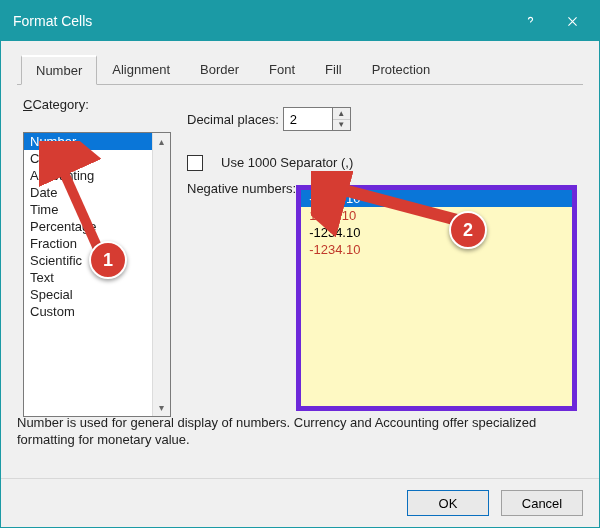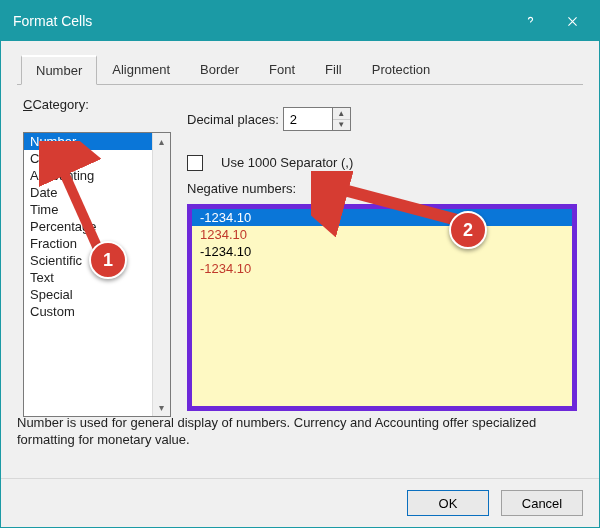--- a/index.html
+++ b/index.html
@@ -108,21 +108,21 @@
               <div>▼</div>
             </div>
           </div>
         </div>
 
         <div class="chkrow">
           <div class="chk"></div>
           <span><span class="u">U</span>se 1000 Separator (,)</span>
         </div>
 
-        <div class="grp" style="margin-top:10px;display:flex;flex-direction:column;flex:1">
+        <div class="grp" style="margin-top:10px;display:flex;flex:1">
           <div class="glabel"><span class="u">N</span>egative numbers:</div>
           <div class="neglist">
             <div class="nitem sel">-1234.10</div>
             <div class="nitem" style="color:#c0392b">1234.10</div>
             <div class="nitem" style="color:#000">-1234.10</div>
             <div class="nitem" style="color:#c0392b">-1234.10</div>
           </div>
         </div>
       </div>
     </div>

